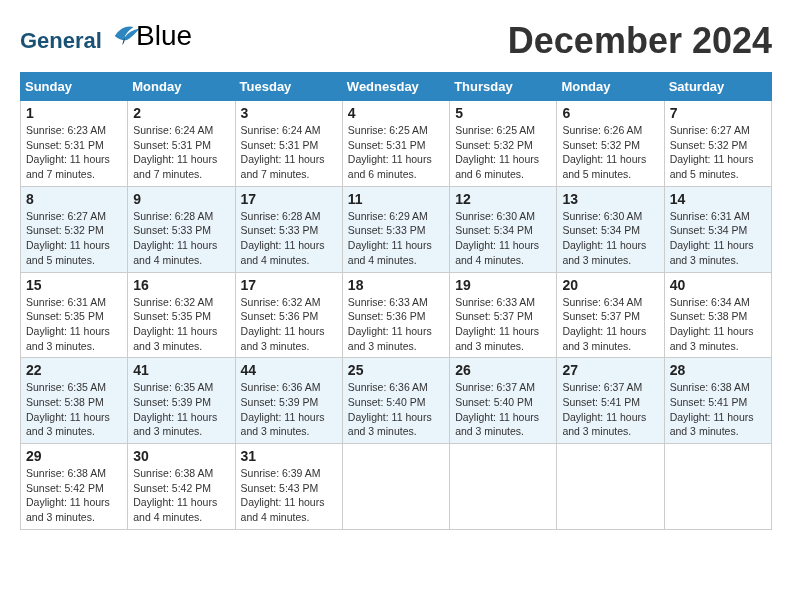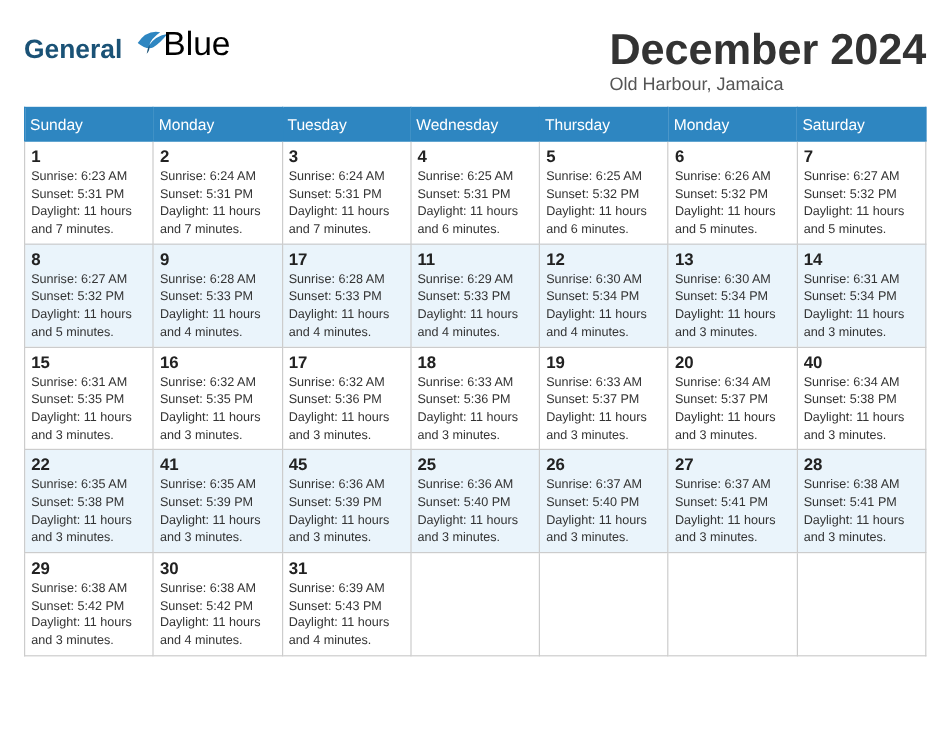--- a/index.html
+++ b/index.html
@@ -11,21 +11,20 @@
       padding: 20px;
     }
     .header {
       display: flex;
       justify-content: space-between;
       align-items: flex-start;
       margin-bottom: 10px;
     }
     .logo {
       display: flex;
-      align-items: center;
       font-size: 22px;
       font-weight: bold;
       color: #1a5276;
     }
     .logo-bird {
       width: 30px;
       height: 28px;
       margin-left: 3px;
     }
     .title-section { }
@@ -42,21 +41,21 @@
       width: 100%;
       border-collapse: collapse;
       font-size: 11px;
     }
     .calendar th {
       background: #2e86c1;
       color: #fff;
       padding: 6px 4px;
       text-align: left;
       font-size: 13px;
-      font-weight: normal;
+      font-weight: bold;
       border: 1px solid #2e86c1;
     }
     .calendar td {
       border: 1px solid #ccc;
       vertical-align: top;
       padding: 4px 5px;
       width: 107px;
       min-height: 70px;
       background: #fff;
     }
@@ -88,21 +87,20 @@
       <span style="color:#1a5276;">General</span>
       <svg class="logo-bird" viewBox="0 0 40 35" xmlns="http://www.w3.org/2000/svg">
         <path d="M5,20 Q15,5 30,8 Q20,15 18,22 Q25,12 38,10 Q30,20 22,25 Q15,28 5,20Z" fill="#2e86c1"></path>
         <path d="M18,22 Q19,28 15,32 Q16,26 18,22Z" fill="#1a5276"></path>
       </svg>
     </span>
     <span style="color:#000000;font-size:28px;font-weight:normal;margin-left:-5px;">Blue</span>
   </div>
   <div class="title-section">
     <div class="month-title">December 2024</div>
-    <div class="location">Old Harbour, Jamaica</div>
   </div>
 </div>
 
 <table class="calendar">
   <thead>
     <tr>
       <th>Sunday</th>
       <th>Monday</th>
       <th>Tuesday</th>
       <th>Wednesday</th>
@@ -205,21 +203,21 @@
       <tr>
         <td>
           <span class="day-num">22</span>
           <div class="day-info">Sunrise: 6:35 AM<br>Sunset: 5:38 PM<br>Daylight: 11 hours and 3 minutes.</div>
         </td>
         <td>
           <span class="day-num">41</span>
           <div class="day-info">Sunrise: 6:35 AM<br>Sunset: 5:39 PM<br>Daylight: 11 hours and 3 minutes.</div>
         </td>
         <td>
-          <span class="day-num">45</span>
+          <span class="day-num">44</span>
           <div class="day-info">Sunrise: 6:36 AM<br>Sunset: 5:39 PM<br>Daylight: 11 hours and 3 minutes.</div>
         </td>
         <td>
           <span class="day-num">25</span>
           <div class="day-info">Sunrise: 6:36 AM<br>Sunset: 5:40 PM<br>Daylight: 11 hours and 3 minutes.</div>
         </td>
         <td>
           <span class="day-num">26</span>
           <div class="day-info">Sunrise: 6:37 AM<br>Sunset: 5:40 PM<br>Daylight: 11 hours and 3 minutes.</div>
         </td>

